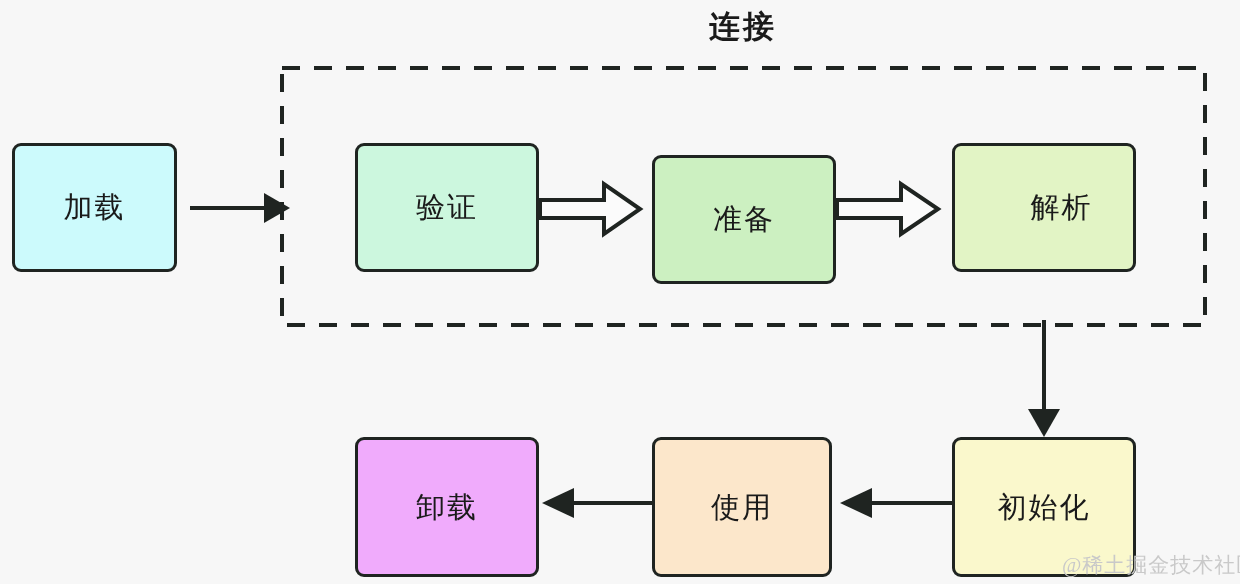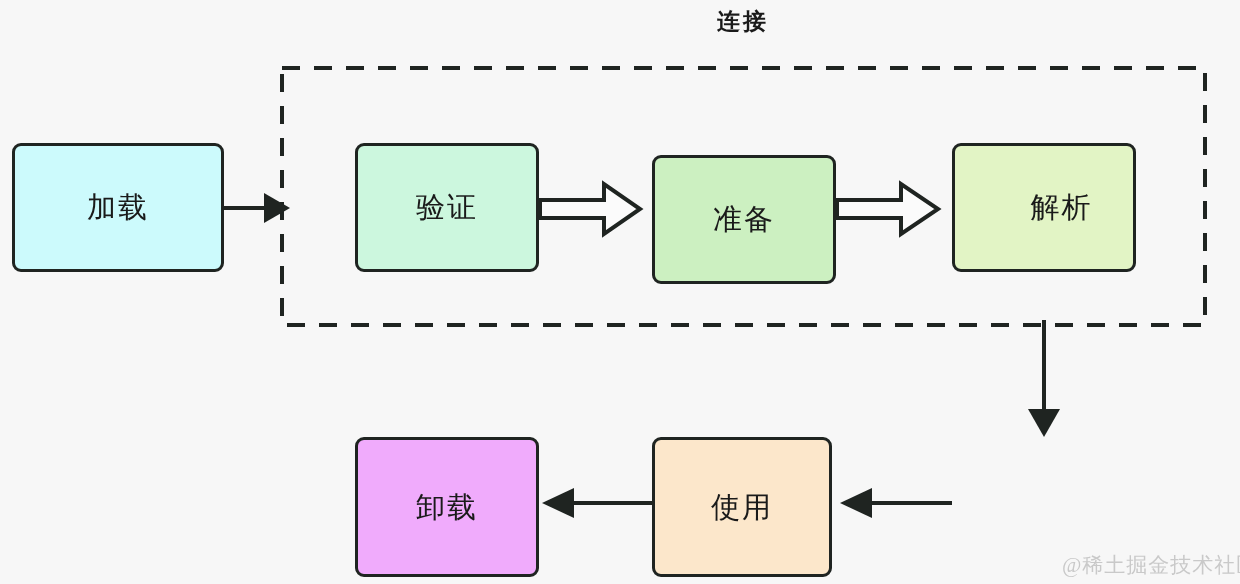--- a/index.html
+++ b/index.html
@@ -38,21 +38,21 @@
     font-size: 29px;
     font-weight: 400;
     color: #1a1a1a;
     letter-spacing: 2px;
     line-height: 1;
     user-select: none;
   }
   .group-title {
     position: absolute;
     z-index: 4;
-    font-size: 23px;
+    font-size: 31px;
     font-weight: bold;
     color: #1a1a1a;
     letter-spacing: 3px;
     white-space: nowrap;
     transform: translateX(-50%);
   }
   .watermark {
     position: absolute;
     z-index: 6;
     font-family: "Liberation Serif", "DejaVu Serif", serif;
@@ -96,36 +96,39 @@
     </g>
 
     <g>
       <line x1="652" y1="503" x2="572" y2="503" stroke="#1f2421" stroke-width="4"></line>
       <polygon points="574,488 574,518 542,503" fill="#1f2421"></polygon>
     </g>
   </svg>
 
   <div class="group-title" style="left:743px; top:6px;">连接</div>
 
-  <div class="node" style="left:12px; top:143px; width:212px; height:129px; background:#ccfafc;">
+  <div class="node" style="left:12px; top:143px; width:165px; height:129px; background:#ccfafc;">
     <span class="node-label">加载</span>
   </div>
 
   <div class="node" style="left:355px; top:143px; width:184px; height:129px; background:#ccf7de;">
     <span class="node-label">验证</span>
   </div>
 
   <div class="node" style="left:652px; top:155px; width:184px; height:129px; background:#ccf0c1;">
     <span class="node-label">准备</span>
   </div>
 
   <div class="node" style="left:952px; top:143px; width:184px; height:129px; background:#e2f4c5;padding-left:35px;">
     <span class="node-label">解析</span>
   </div>
 
+  <div class="node" style="left:952px; top:437px; width:184px; height:140px; background:#faf8cc;">
+    <span class="node-label">初始化</span>
+  </div>
 
   <div class="node" style="left:652px; top:437px; width:180px; height:140px; background:#fce7cb;">
     <span class="node-label">使用</span>
   </div>
 
   <div class="node" style="left:355px; top:437px; width:184px; height:140px; background:#f0abfc;">
     <span class="node-label">卸载</span>
   </div>
 
   <div class="watermark" style="left:1062px; top:551px;">@稀土掘金技术社区</div>

